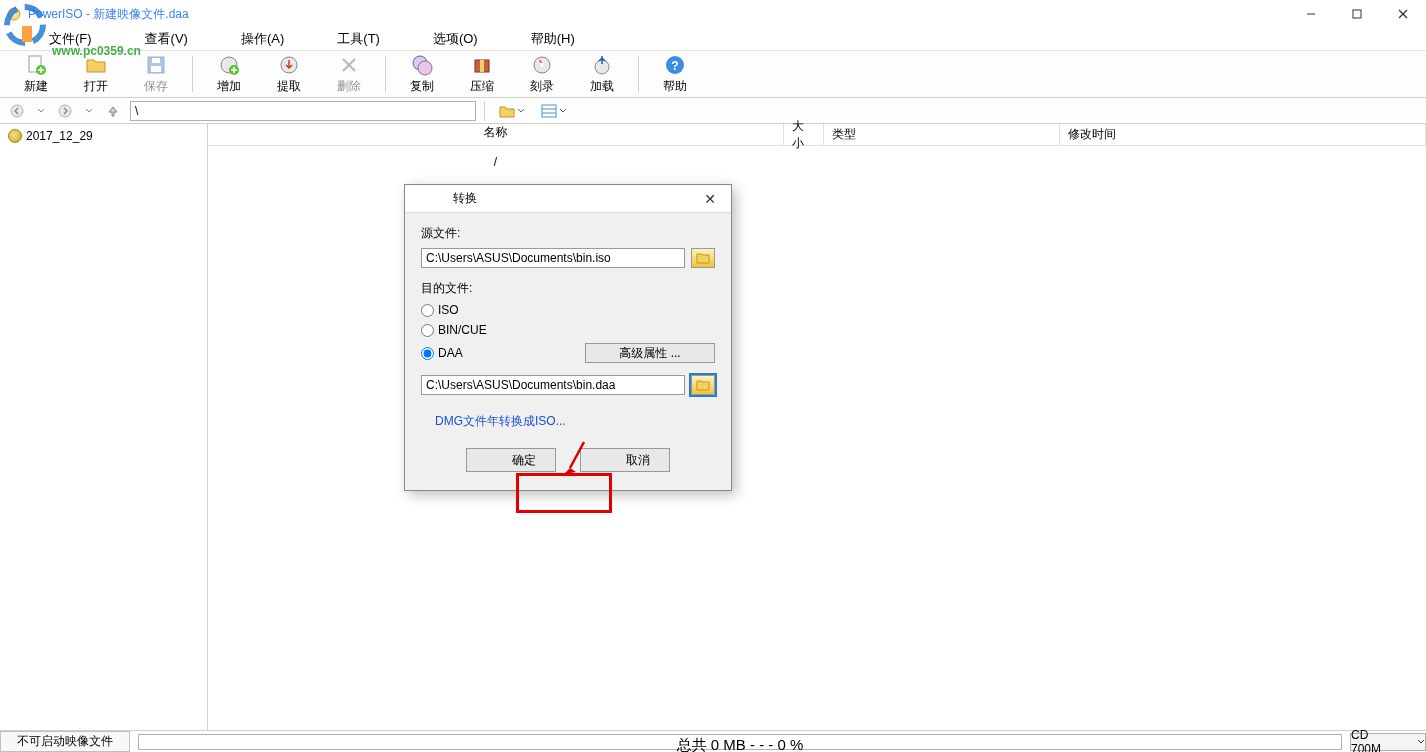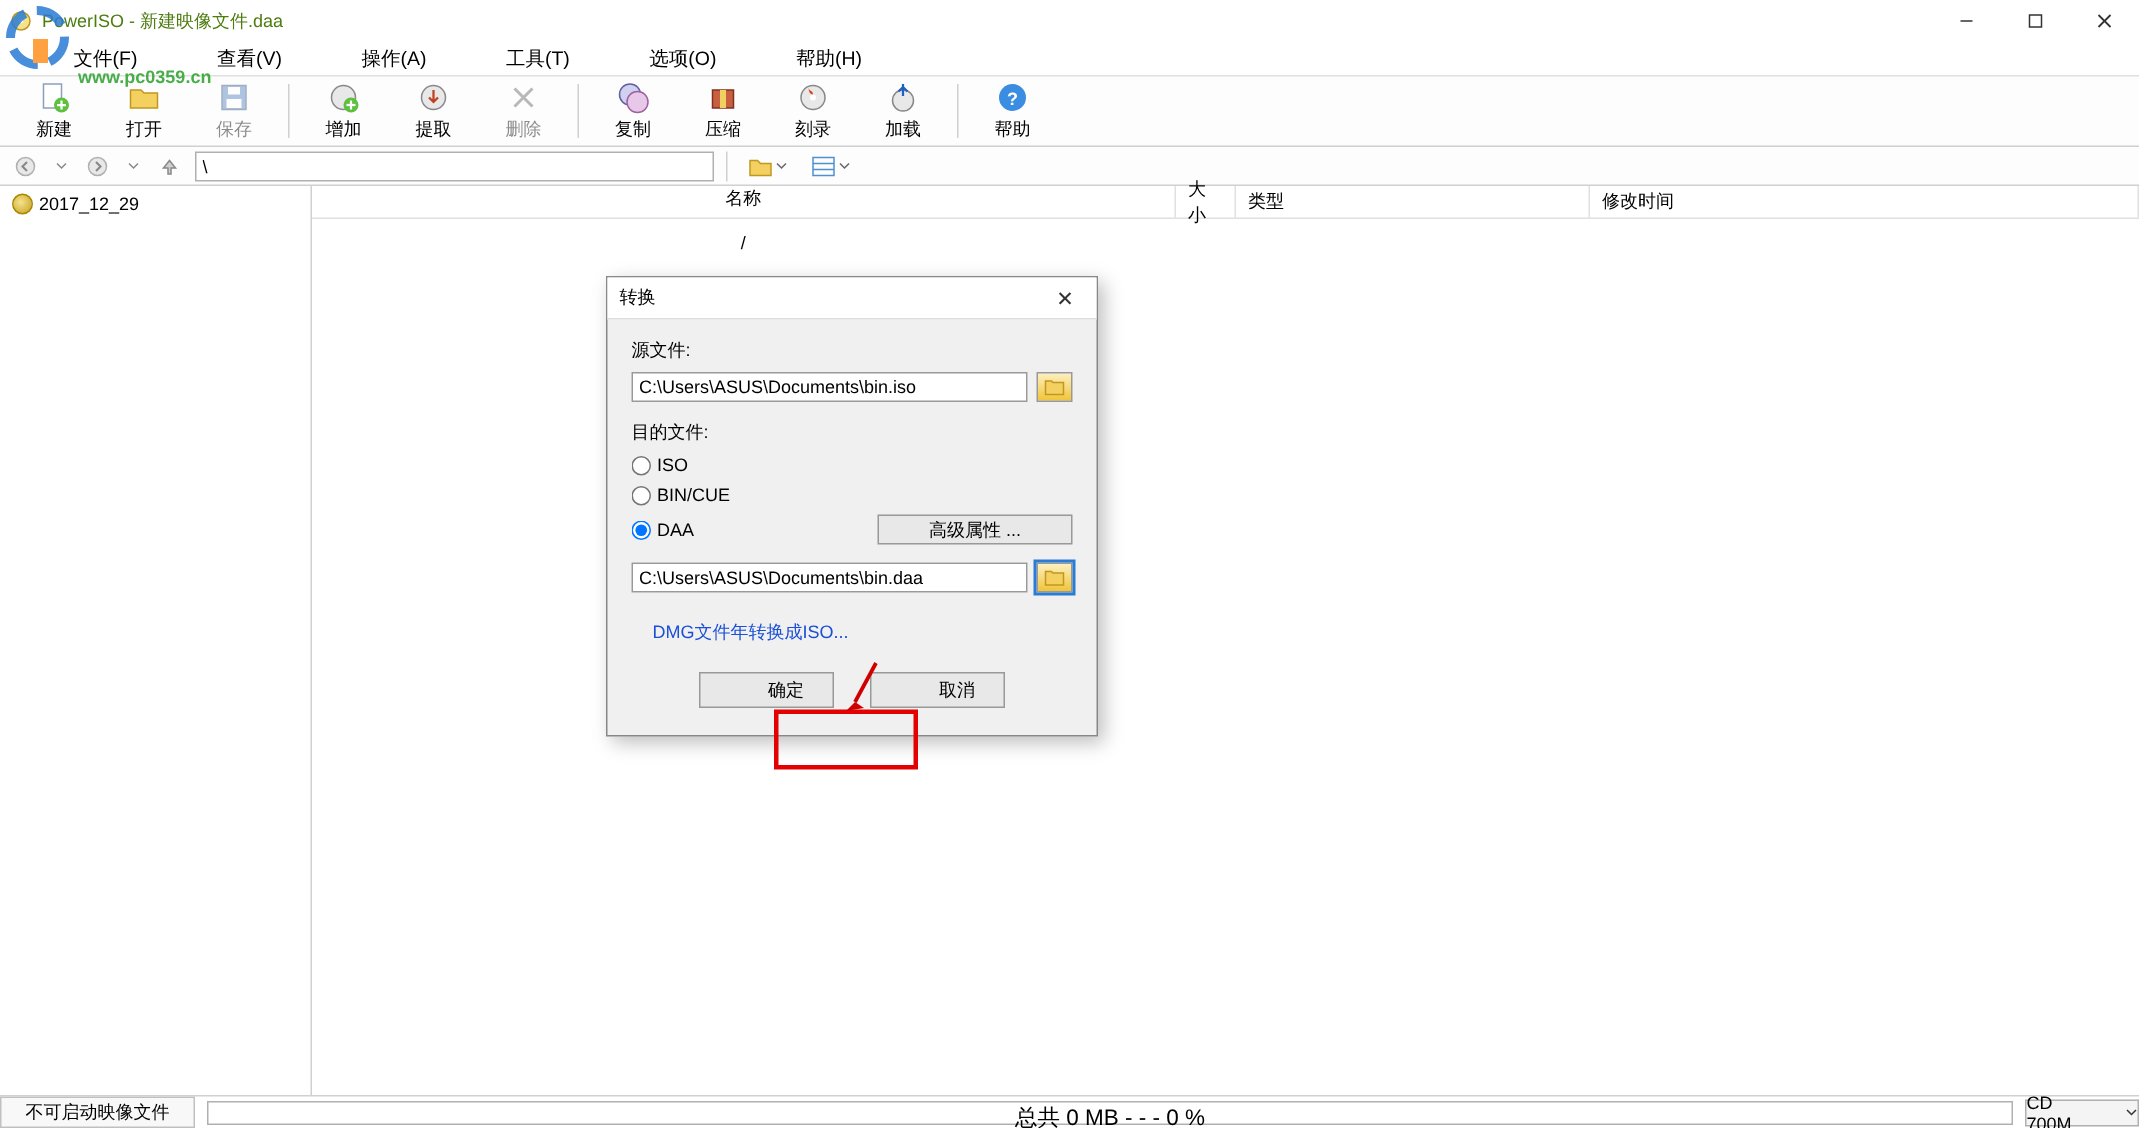--- a/index.html
+++ b/index.html
@@ -1,20 +1,20 @@
 <!DOCTYPE html>
 <html><head>
 <meta charset="utf-8">
 <style>
 * { margin: 0; padding: 0; box-sizing: border-box; font-family: "Microsoft YaHei", "SimSun", sans-serif; font-size: 12px; }
 html, body { width: 1426px; height: 752px; overflow: hidden; background: #fff; }
 
 .titlebar { height: 28px; background: #fff; display: flex; align-items: center; padding: 0 6px; position: relative; }
 .titlebar .icon { width: 16px; height: 16px; margin-right: 6px; display: flex; align-items: center; justify-content: center; }
-.titlebar .title { color: #4d7c0f; font-size: 12px; }
+.titlebar .title { color: #3b82f6; font-size: 12px; }
 .win-controls { position: absolute; right: 0; top: 0; display: flex; height: 28px; }
 .win-controls > div { width: 46px; height: 28px; display: flex; align-items: center; justify-content: center; color: #666; cursor: default; }
 
 .menubar { height: 22px; display: flex; align-items: center; padding: 0 6px; gap: 4px; }
 .menubar .item { padding: 2px 6px; font-size: 13px; color: #000; margin-left: 37px; }
 
 .toolbar { height: 48px; border-top: 1px solid #e0e0e0; border-bottom: 1px solid #d0d0d0; display: flex; align-items: center; padding: 2px 6px; gap: 0; background: #fdfdfd; }
 .tool-btn { width: 60px; height: 44px; display: flex; flex-direction: column; align-items: center; justify-content: center; gap: 2px; cursor: default; }
 .tool-btn .ic { width: 22px; height: 22px; display: flex; align-items: center; justify-content: center; }
 .tool-btn .lbl { font-size: 12px; }
@@ -42,21 +42,21 @@
 
 .progressbar-area { height: 22px; border-top: 1px solid #d0d0d0; display: flex; align-items: center; padding: 2px 0; gap: 8px; }
 .progressbar-area .label { width: 130px; text-align: center; border: 1px solid #c0c0c0; padding: 1px 4px; font-size: 12px; background: #f8f8f8; }
 .progressbar-area .bar { flex: 1; height: 16px; border: 1px solid #b0b0b0; background: #fff; position: relative; }
 .progressbar-area .bar-text { position: absolute; width: 100%; text-align: center; font-size: 15px; top: 1px; }
 .progressbar-area .cd-btn { width: 76px; height: 18px; border: 1px solid #b0b0b0; background: #f4f4f4; font-size: 11px; display: flex; align-items: center; justify-content: center; gap: 18px; }
 
 
 .dialog { position: absolute; left: 404px; top: 184px; width: 328px; background: #f0f0f0; border: 1px solid #888; box-shadow: 4px 4px 12px rgba(0,0,0,0.25); }
 .dialog-title { height: 28px; background: #fff; display: flex; align-items: center; justify-content: space-between; padding: 0 8px; border-bottom: 1px solid #ddd; }
-.dialog-title .t { font-size: 12px; }
+.dialog-title .t { font-size: 12px; margin-left: 40px; }
 .dialog-title .x { width: 26px; height: 20px; display: flex; align-items: center; justify-content: center; font-size: 14px; color: #333; }
 .dialog-body { padding: 12px 16px 14px; }
 .dlg-label { font-size: 12px; margin-bottom: 6px; display: block; }
 .dlg-row { display: flex; align-items: center; gap: 6px; margin-bottom: 12px; }
 .dlg-input { flex: 1; height: 20px; border: 1px solid #999; padding: 0 4px; font-size: 12px; background: #fff; }
 .browse-btn { width: 24px; height: 20px; border: 1px solid #999; background: linear-gradient(#fdf0c0, #f0c43a); display: flex; align-items: center; justify-content: center; }
 .browse-btn.hl { outline: 2px solid #2a7bd4; }
 .radio-row { display: flex; align-items: center; gap: 4px; margin-bottom: 6px; font-size: 12px; }
 .radio-row input { margin: 0; }
 .adv-btn { width: 130px; height: 20px; border: 1px solid #999; background: #e8e8e8; font-size: 12px; }

